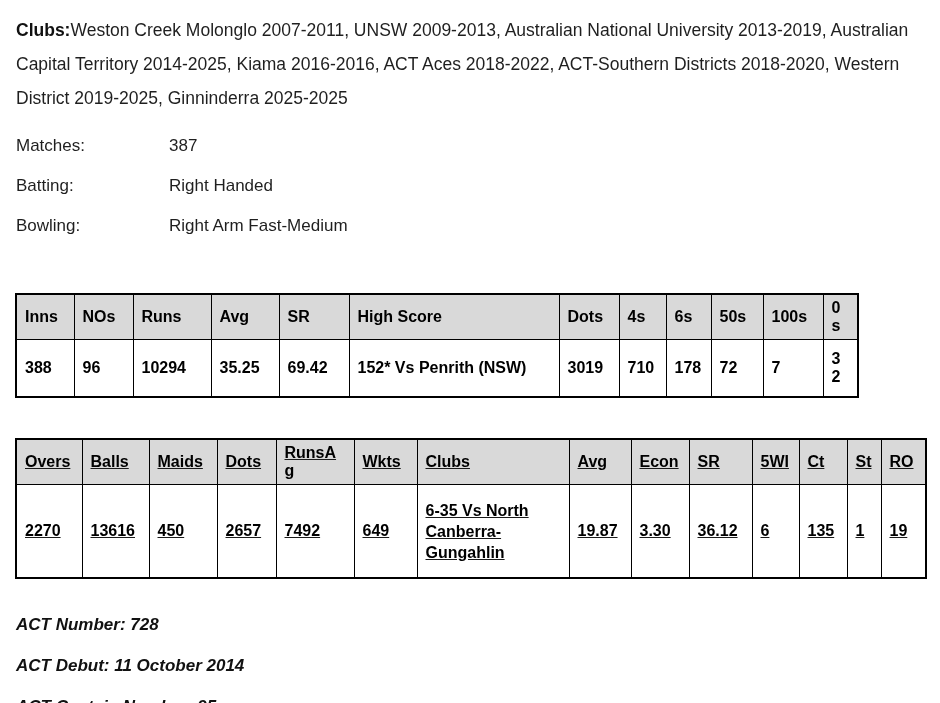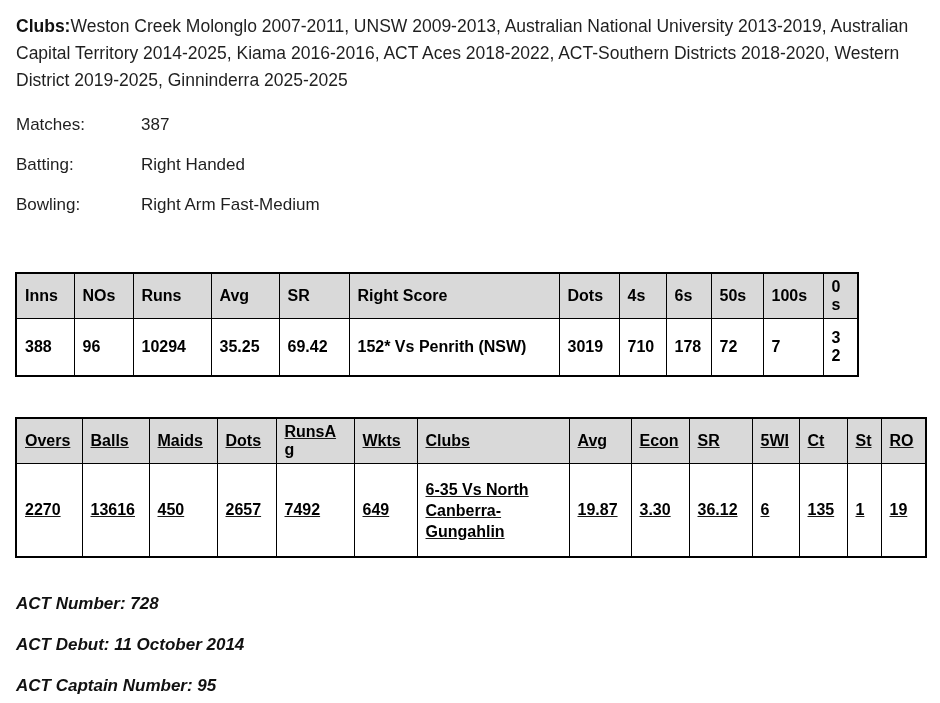--- a/index.html
+++ b/index.html
@@ -9,33 +9,34 @@
     color: #1a1a1a;
     overflow: hidden;
   }
   .page { padding: 13px 16px 0 16px; }
 
   
   .clubs {
     margin: 0;
     width: 908px;
     font-size: 17.5px;
-    line-height: 27px;
+    line-height: 34px;
     color: #1f1f1f;
   }
   .clubs .label { font-weight: bold; color: #111; }
 
   
   .info { margin-top: 21px; }
   .info-row {
     display: flex;
     font-size: 17px;
     line-height: 20px;
     margin-bottom: 20px;
     color: #1f1f1f;
+    gap: 28px;
   }
   .info-row .info-label { width: 125px; flex: 0 0 125px; }
 
   
   table {
     border-collapse: collapse;
     table-layout: fixed;
     border: 2px solid #000;
     margin-left: -1px;
   }
@@ -104,21 +105,21 @@
         <col style="width:60px">
         <col style="width:35px">
     </colgroup>
     <thead>
       <tr>
         <th>Inns</th>
         <th>NOs</th>
         <th>Runs</th>
         <th>Avg</th>
         <th>SR</th>
-        <th>Right Score</th>
+        <th>High Score</th>
         <th>Dots</th>
         <th>4s</th>
         <th>6s</th>
         <th>50s</th>
         <th>100s</th>
         <th>0s</th>
       </tr>
     </thead>
     <tbody>
       <tr>

